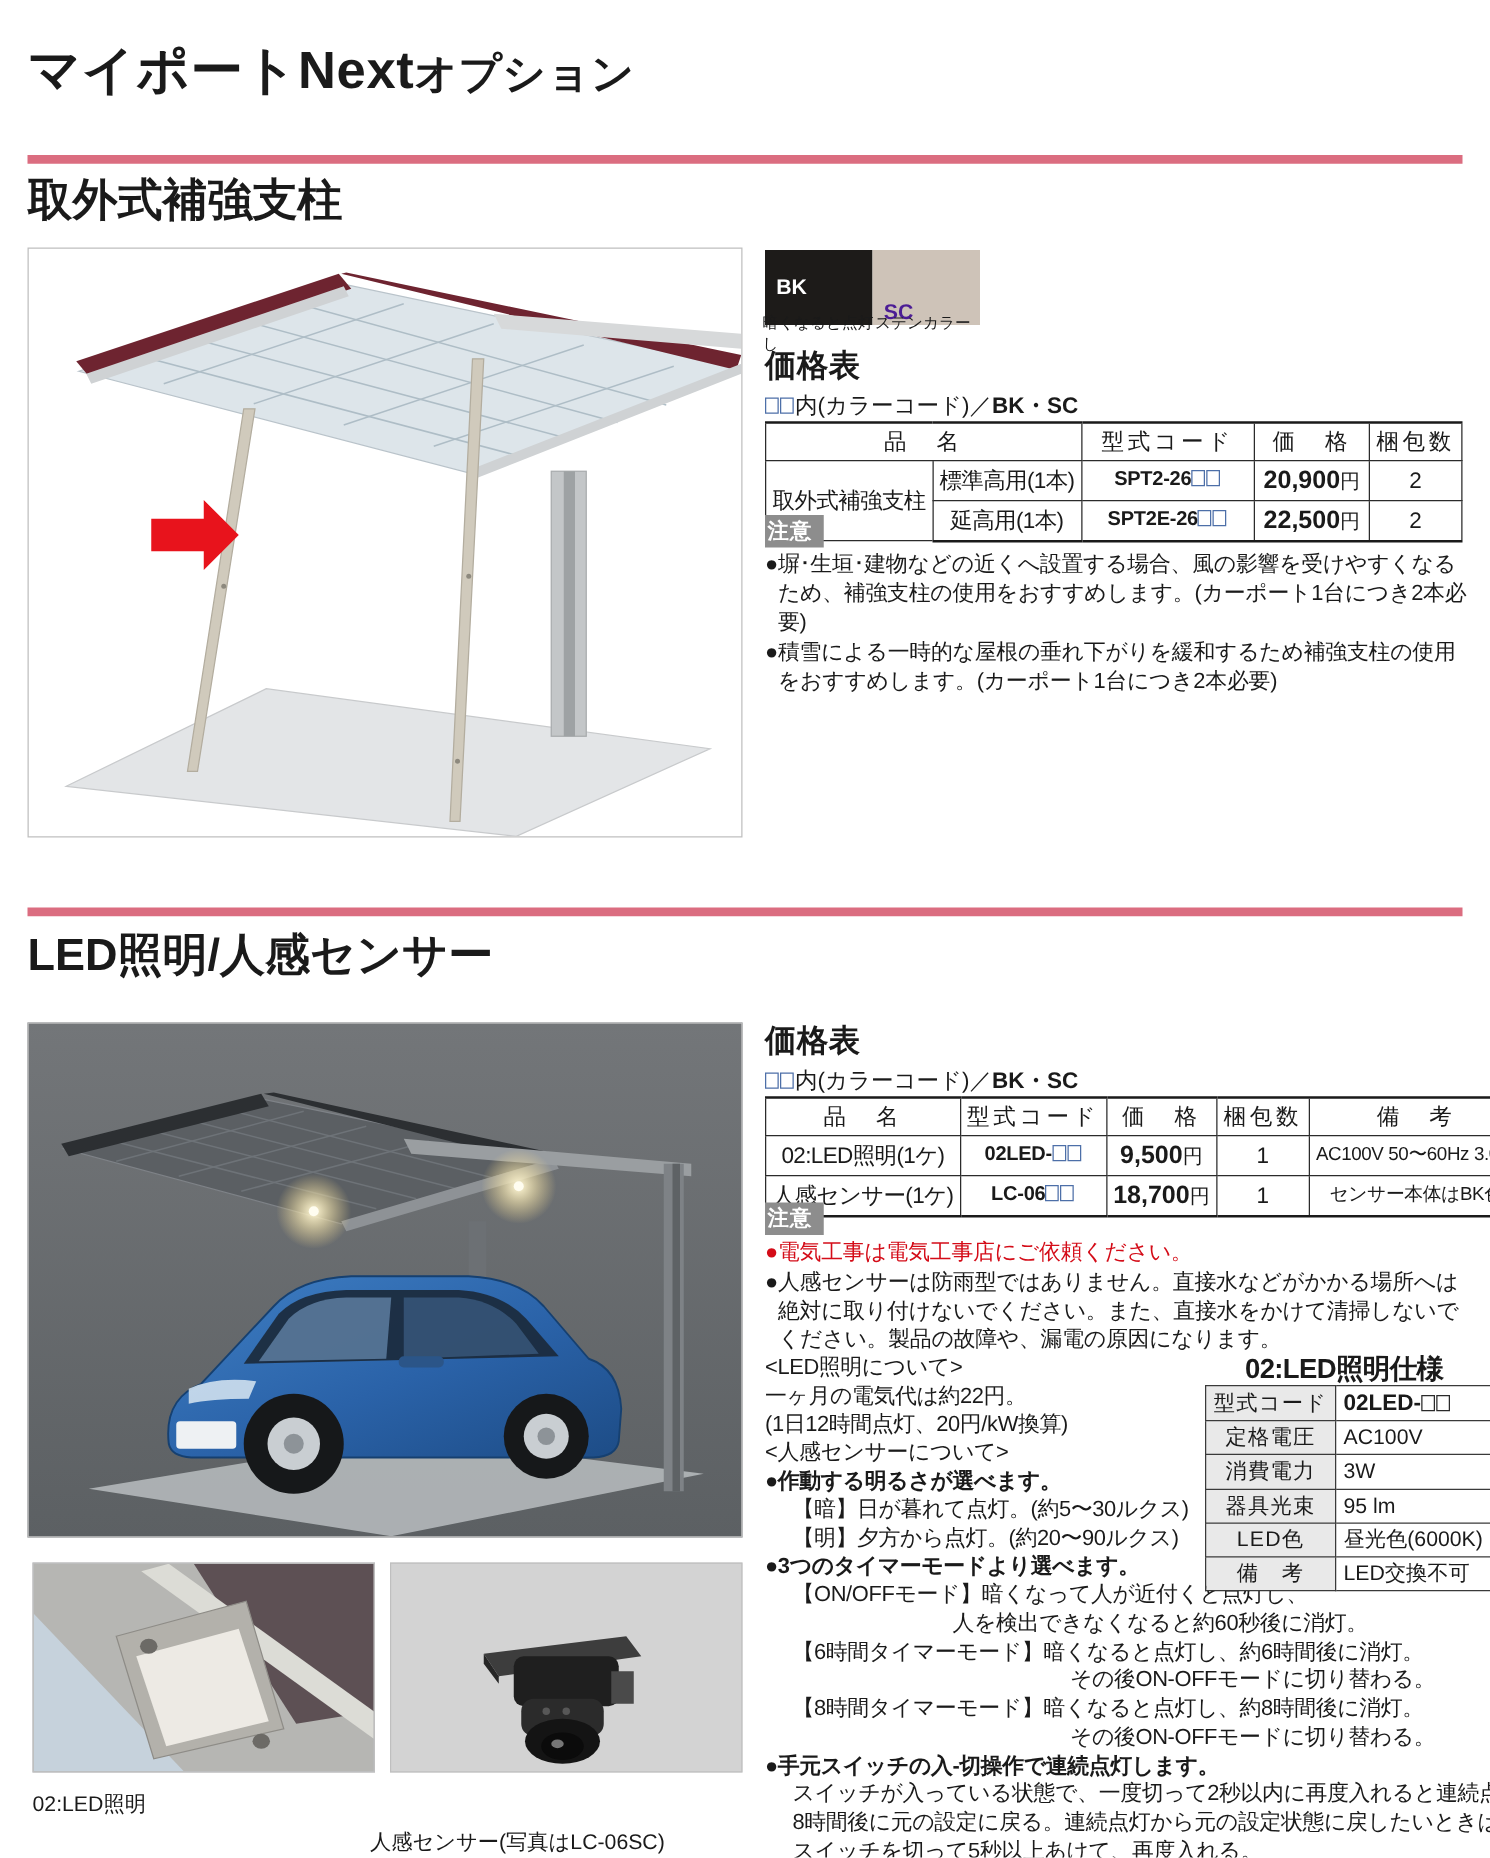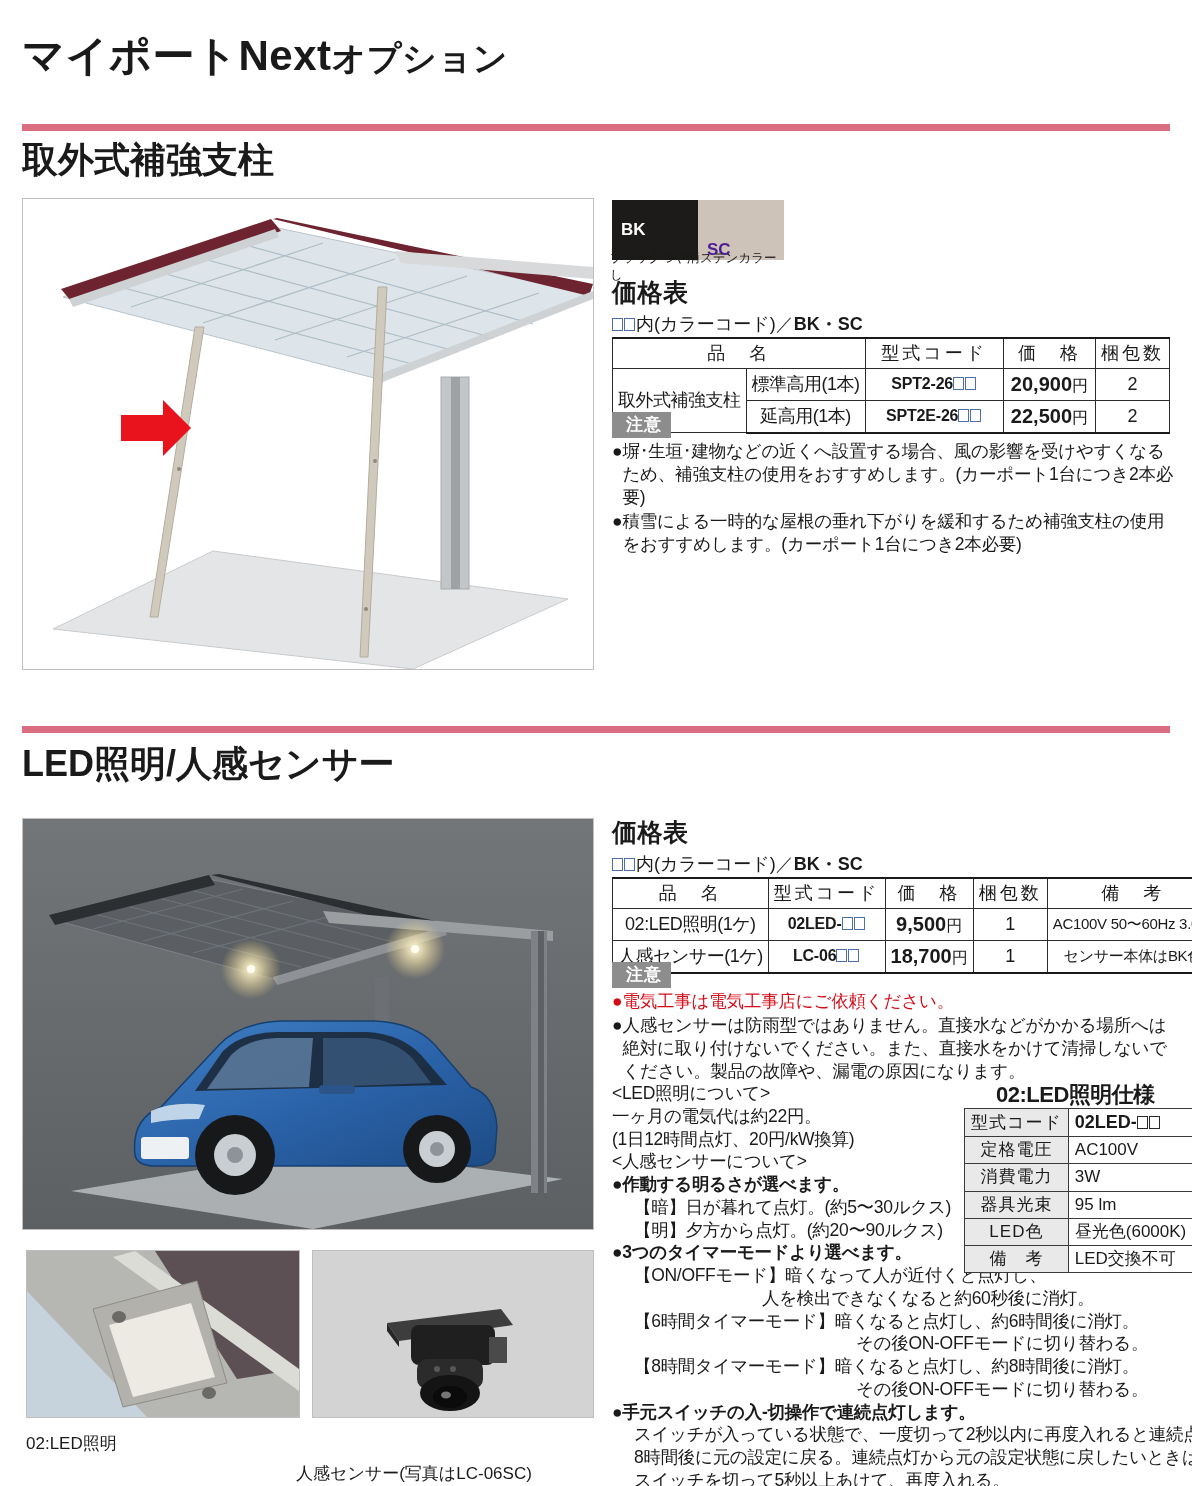--- a/index.html
+++ b/index.html
@@ -125,21 +125,21 @@
   .nm { text-align: left; }
   .rmk { font-size: 15px; text-align: left; letter-spacing: -0.3px; }
 
   
   .notice-badge {
     position: absolute;
     background: #8d8d8d;
     color: #ffffff;
     font-size: 17px;
     font-weight: 700;
-    padding: 1px 9px 2px 14px;
+    padding: 1px 9px 2px 2px;
     letter-spacing: 1px;
     text-align: right;
   }
   .notice-body {
     position: absolute;
     font-size: 17.5px;
     line-height: 1.32;
     letter-spacing: -0.2px;
   }
   .notice-body p { display: flex; margin-bottom: 1px; }
@@ -243,21 +243,21 @@
 
 <div class="swatch-row">
   <div class="swatch bk">
       <span>BK</span>
     </div>
   <div class="swatch sc">
       <span>SC</span>
     </div>
 </div>
 <div class="swatch-labels">
-  <span class="l1">ブラックつや消し</span>
+  <span class="l1">暗くなると点灯し</span>
   <span>ステンカラー</span>
 </div>
 
 <div class="price-title" style="left:612px; top:276px;">価格表</div>
 <div class="colorcode-line" style="left:612px; top:312px;">
   <span class="sqbox"></span><span class="sqbox"></span><span>内(カラーコード)／</span><b>BK・SC</b>
 </div>
 
 <table class="ptable" style="left:612px; top:337px; width:558px;">
   <thead>

